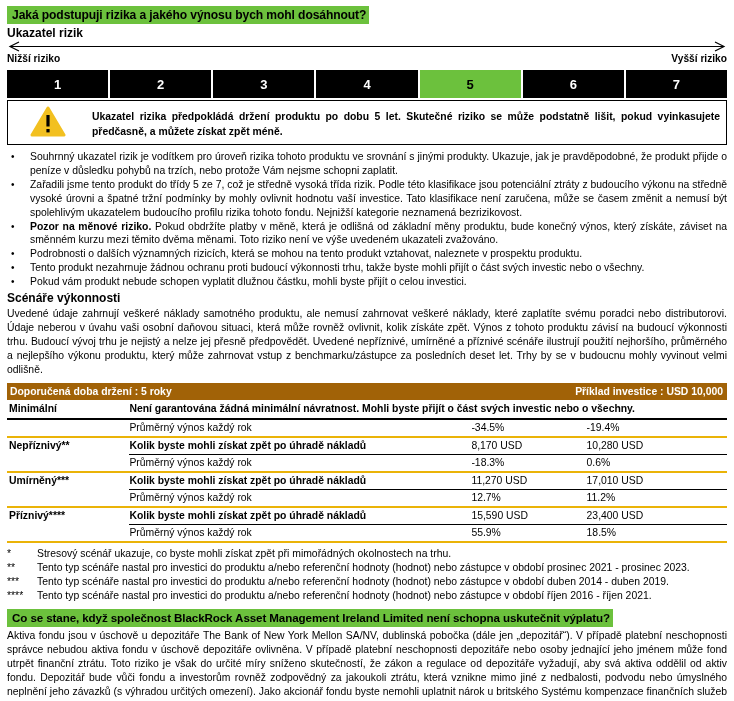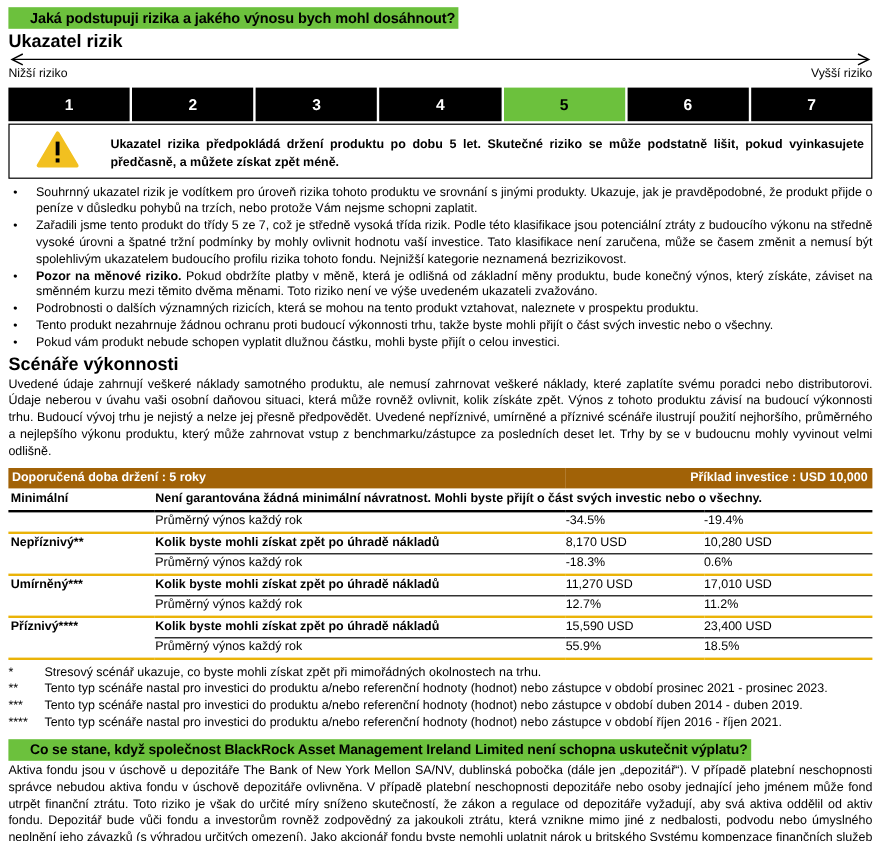--- a/index.html
+++ b/index.html
@@ -15,30 +15,30 @@
     overflow:hidden;
   }
   .page{padding:6px 7px 0 7px;box-sizing:border-box;}
   .bold{font-weight:bold;}
   .just{text-align:justify;line-height:13.9px;margin:0;}
 
   
   .h-green{
     display:inline-block;background:var(--green);
     font-weight:bold;font-size:12.1px;line-height:14px;
-    padding:2px 3px 2px 18px;letter-spacing:-0.1px;
+    padding:2px 3px 2px 5px;letter-spacing:-0.1px;
   }
   .h-green.small{font-size:11.6px;}
 
-  .sub-h{font-weight:bold;font-size:15px;margin-top:2px;}
+  .sub-h{font-weight:bold;font-size:12px;margin-top:2px;}
 
   
   .arrow-wrap{margin-top:1px;height:11px;}
   
-  .risk-labels{display:flex;justify-content:space-between;font-weight:normal;font-size:10.2px;margin-top:1px;}
+  .risk-labels{display:flex;justify-content:space-between;font-weight:bold;font-size:10.2px;margin-top:1px;}
 
   
   .scale{display:flex;gap:2px;margin-top:6px;}
   .scale .cell{
     flex:1;background:#000;color:#fff;font-weight:bold;
     text-align:center;font-size:13px;padding:7px 0 6px 0;
   }
   .scale .cell.active{background:var(--green);color:#000;}
 
   

